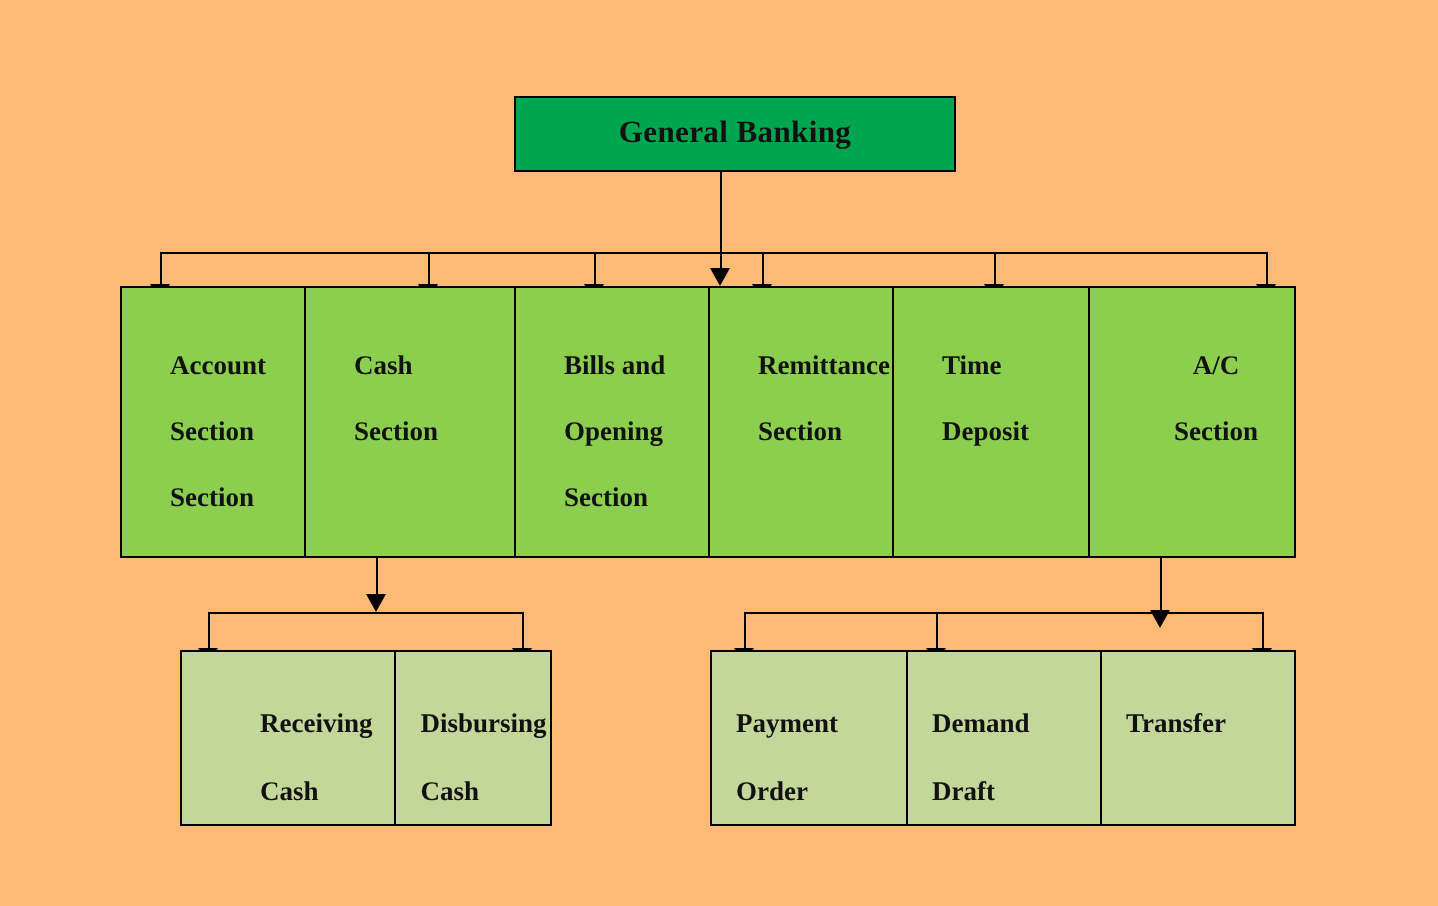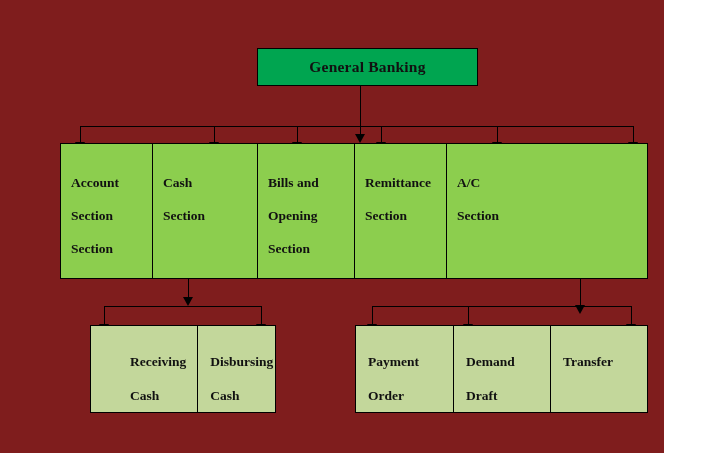--- a/index.html
+++ b/index.html
@@ -2,23 +2,23 @@
 <html><head>
 <meta charset="utf-8">
 <style>
   html, body {
     margin: 0;
     padding: 0;
     background: #ffffff;
   }
   #canvas {
     position: relative;
-    width: 664px;
+    width: 719px;
     height: 453px;
-    background: #7f1d1d;
+    background: #fdba74;
     font-family: "Liberation Serif", "DejaVu Serif", serif;
     overflow: hidden;
   }
 
   
   .node {
     position: absolute;
     box-sizing: border-box;
     border: 1px solid #000000;
     color: #111111;
@@ -47,37 +47,37 @@
     width: 588px;
     height: 136px;
     box-sizing: border-box;
     border: 1px solid #000000;
     background: #8CCE4E;
     display: flex;
   }
   .main-cell {
     box-sizing: border-box;
     border-right: 1px solid #000000;
-    padding: 22px 0 0 10px;
+    padding: 22px 0 0 24px;
     font-size: 13.5px;
     font-weight: bold;
     color: #111111;
     line-height: 33px;
     overflow: hidden;
   }
   .main-cell:last-child { border-right: none; }
   .main-cell .ln { display: block; white-space: nowrap; }
 
   
   .mc0 { width: 92px; }
   .mc1 { width: 105px; }
   .mc2 { width: 97px; }
   .mc3 { width: 92px; }
   .mc4 { width: 98px; }
-  .mc5 { width: 102px; }
+  .mc5 { width: 102px; text-align: center; }
 
   
   .sub-row {
     position: absolute;
     box-sizing: border-box;
     border: 1px solid #000000;
     background: #C3D79B;
     display: flex;
   }
   .sub-row-left  { left: 90px;  top: 325px; width: 186px; height: 88px; }
@@ -166,20 +166,24 @@
     </div>
     <div class="main-cell mc2">
       <span class="ln">Bills and</span>
       <span class="ln">Opening</span>
       <span class="ln">Section</span>
     </div>
     <div class="main-cell mc3">
       <span class="ln">Remittance</span>
       <span class="ln">Section</span>
     </div>
+    <div class="main-cell mc4">
+      <span class="ln">Time</span>
+      <span class="ln">Deposit</span>
+    </div>
     <div class="main-cell mc5">
       <span class="ln">A/C</span>
       <span class="ln">Section</span>
     </div>
   </div>
 
   <div class="vline" style="left:188px; top:279px; height:22px;"></div>
   <div class="arrowhead" style="left:183px; top:297px;"></div>
 
   <div class="hline" style="left:104px; top:306px; width:157px;"></div>

